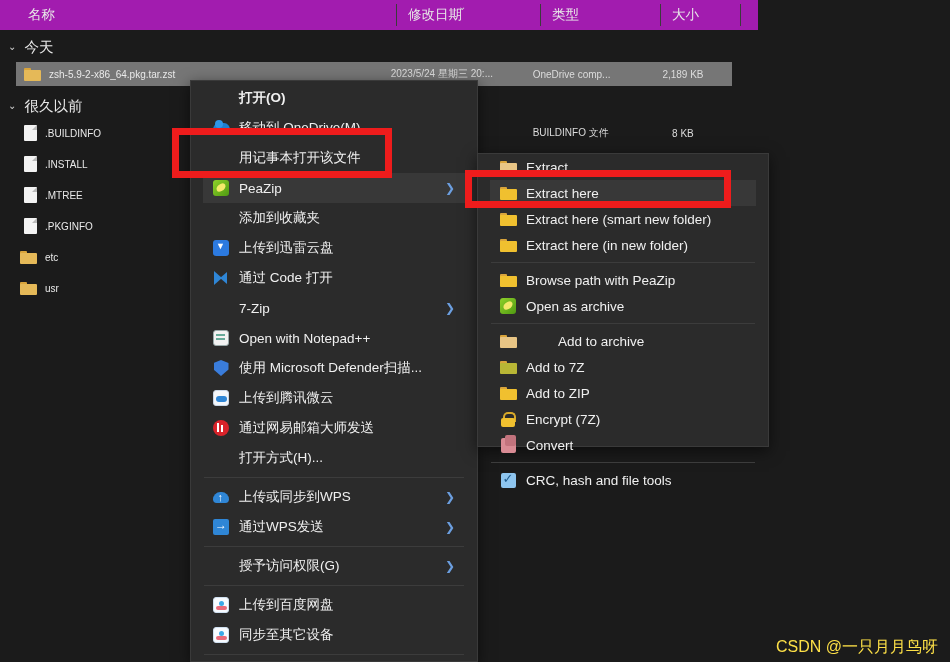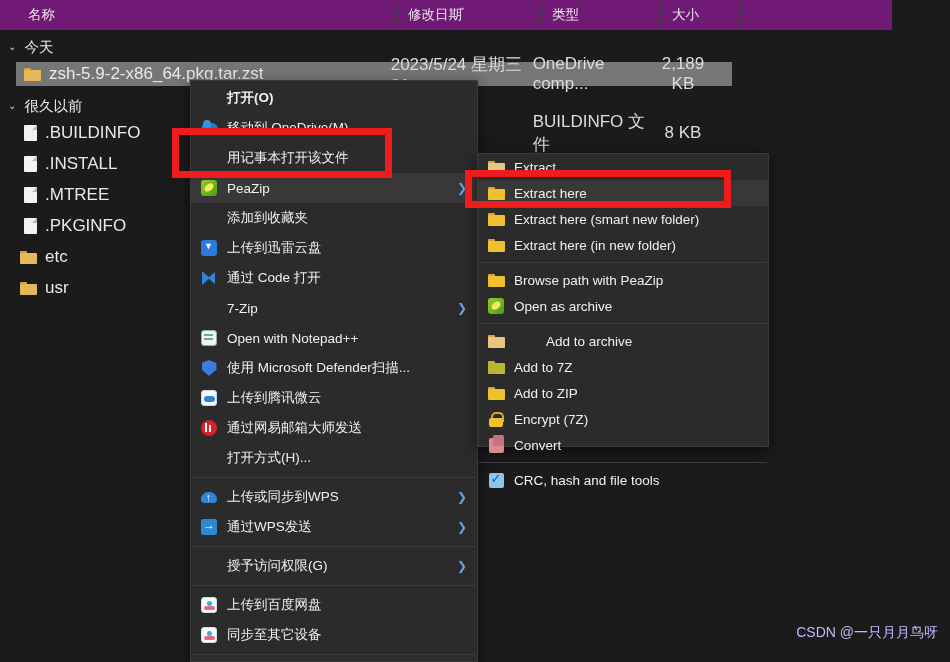--- a/index.html
+++ b/index.html
@@ -6,22 +6,22 @@
   html, body {
     width: 950px; height: 662px;
     background: #1b1b1b;
     font-family: "Liberation Sans", "DejaVu Sans", sans-serif;
     overflow: hidden;
   }
   #app { position: relative; width: 950px; height: 662px; background: #1b1b1b; }
 
   
   .col-headers {
-    position: absolute; left: 0; top: 0; width: 892px; height: 30px;
-    background: #701a75;
+    position: absolute; left: 0; top: 0; width: 758px; height: 30px;
+    background: #a21caf;
   }
   .col-head {
     position: absolute; top: 0; height: 30px;
     display: flex; align-items: center;
     color: #e8e8e8; font-size: 13.5px;
     padding-left: 12px;
   }
   .col-divider {
     position: absolute; top: 4px; height: 22px; width: 1px;
     background: #3b3b3b;
@@ -35,21 +35,21 @@
   .group-head {
     position: absolute; left: 0; height: 26px;
     display: flex; align-items: center; gap: 8px;
     color: #e9e9e9; font-size: 14.5px;
     padding-left: 8px;
   }
   .group-chevron { font-size: 10px; color: #d0d0d0; display:inline-block; transform: translateY(-1px);}
   .file-row {
     position: absolute; left: 16px; height: 24px;
     display: flex; align-items: center;
-    font-size: 17px; color: #e9e9e9;
+    font-size: 10px; color: #e9e9e9;
   }
   .file-row.selected { background: #767676; }
   .fr-name { display: flex; align-items: center; gap: 8px; width: 380px; padding-left: 8px; }
   .fr-date { width: 144px; color: #dcdcdc; }
   .fr-type { width: 120px; color: #dcdcdc; }
   .fr-size { width: 82px; text-align: center; color: #dcdcdc; padding-right: 17px;}
 
   
   .ico { display:inline-block; position: relative; flex: 0 0 auto; }
   .ico-folder { width: 17px; height: 13px; }
@@ -65,21 +65,21 @@
     border-width: 0 0 5px 5px; border-style: solid;
     border-color: transparent transparent #b9b9b9 transparent;
   }
 
   
   .menu {
     position: absolute;
     background: #2b2b2b;
     border: 1px solid #3a3a3a;
     box-shadow: 0 4px 14px rgba(0,0,0,.55);
-    padding: 2px 0;
+    padding: 2px 12px;
   }
   .mi {
     position: relative;
     display: flex; align-items: center;
     height: 30px;
     padding: 0 10px 0 8px;
     color: #f0f0f0; font-size: 13.5px;
     white-space: nowrap;
   }
   .mi.hl { background: #383838; }
@@ -144,22 +144,22 @@
 
   
   .redbox {
     position: absolute;
     border: 7px solid #ee1c1c;
     pointer-events: none;
   }
 
   
   .watermark {
-    position: absolute; right: 12px; bottom: 20px;
-    color: #c4b5fd; font-size: 14px;
+    position: absolute; right: 12px; bottom: 4px;
+    color: #fde047; font-size: 16px;
   }
 </style>
 </head>
 <body>
 
 <div id="app">
 
   <div class="col-headers">
     <div class="col-head" style="left:16px;width:380px;">
       <span>名称</span>

